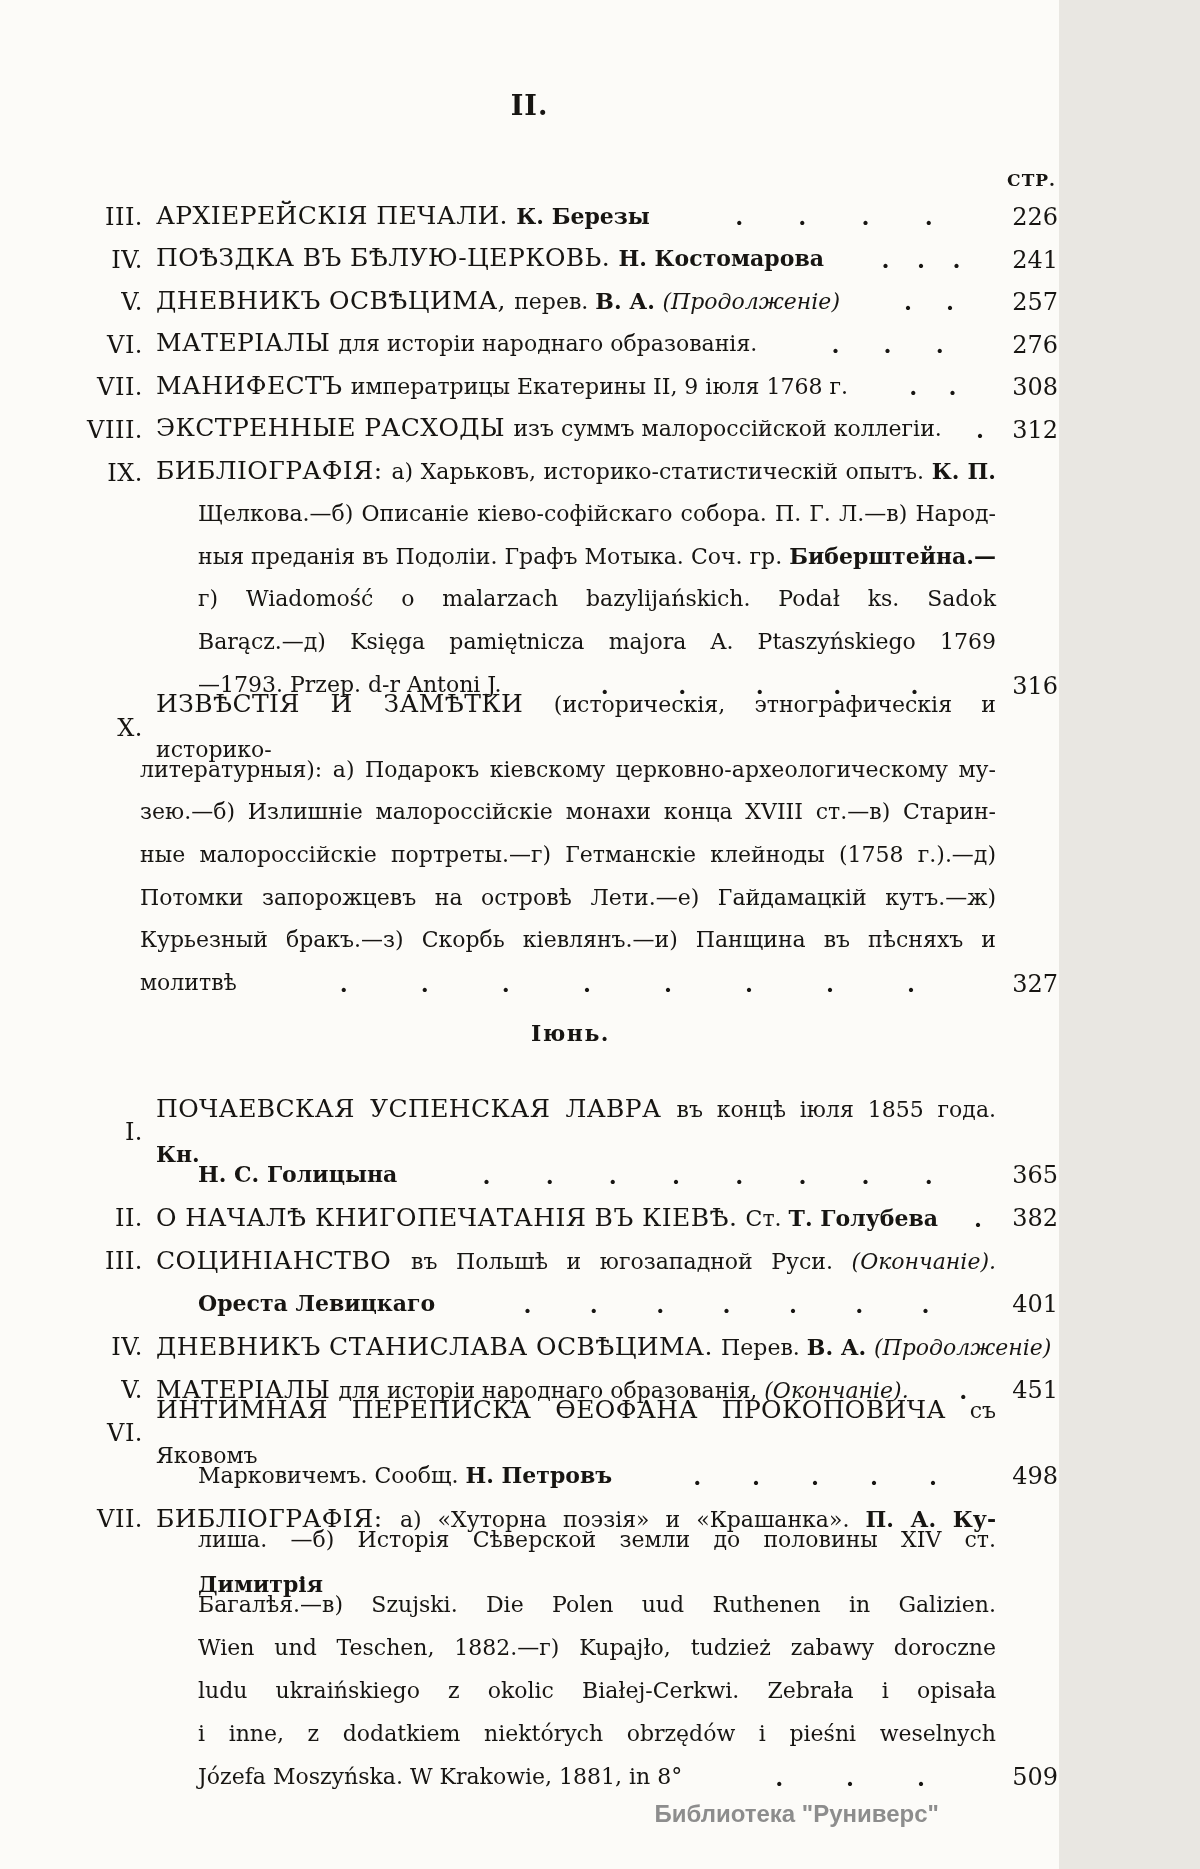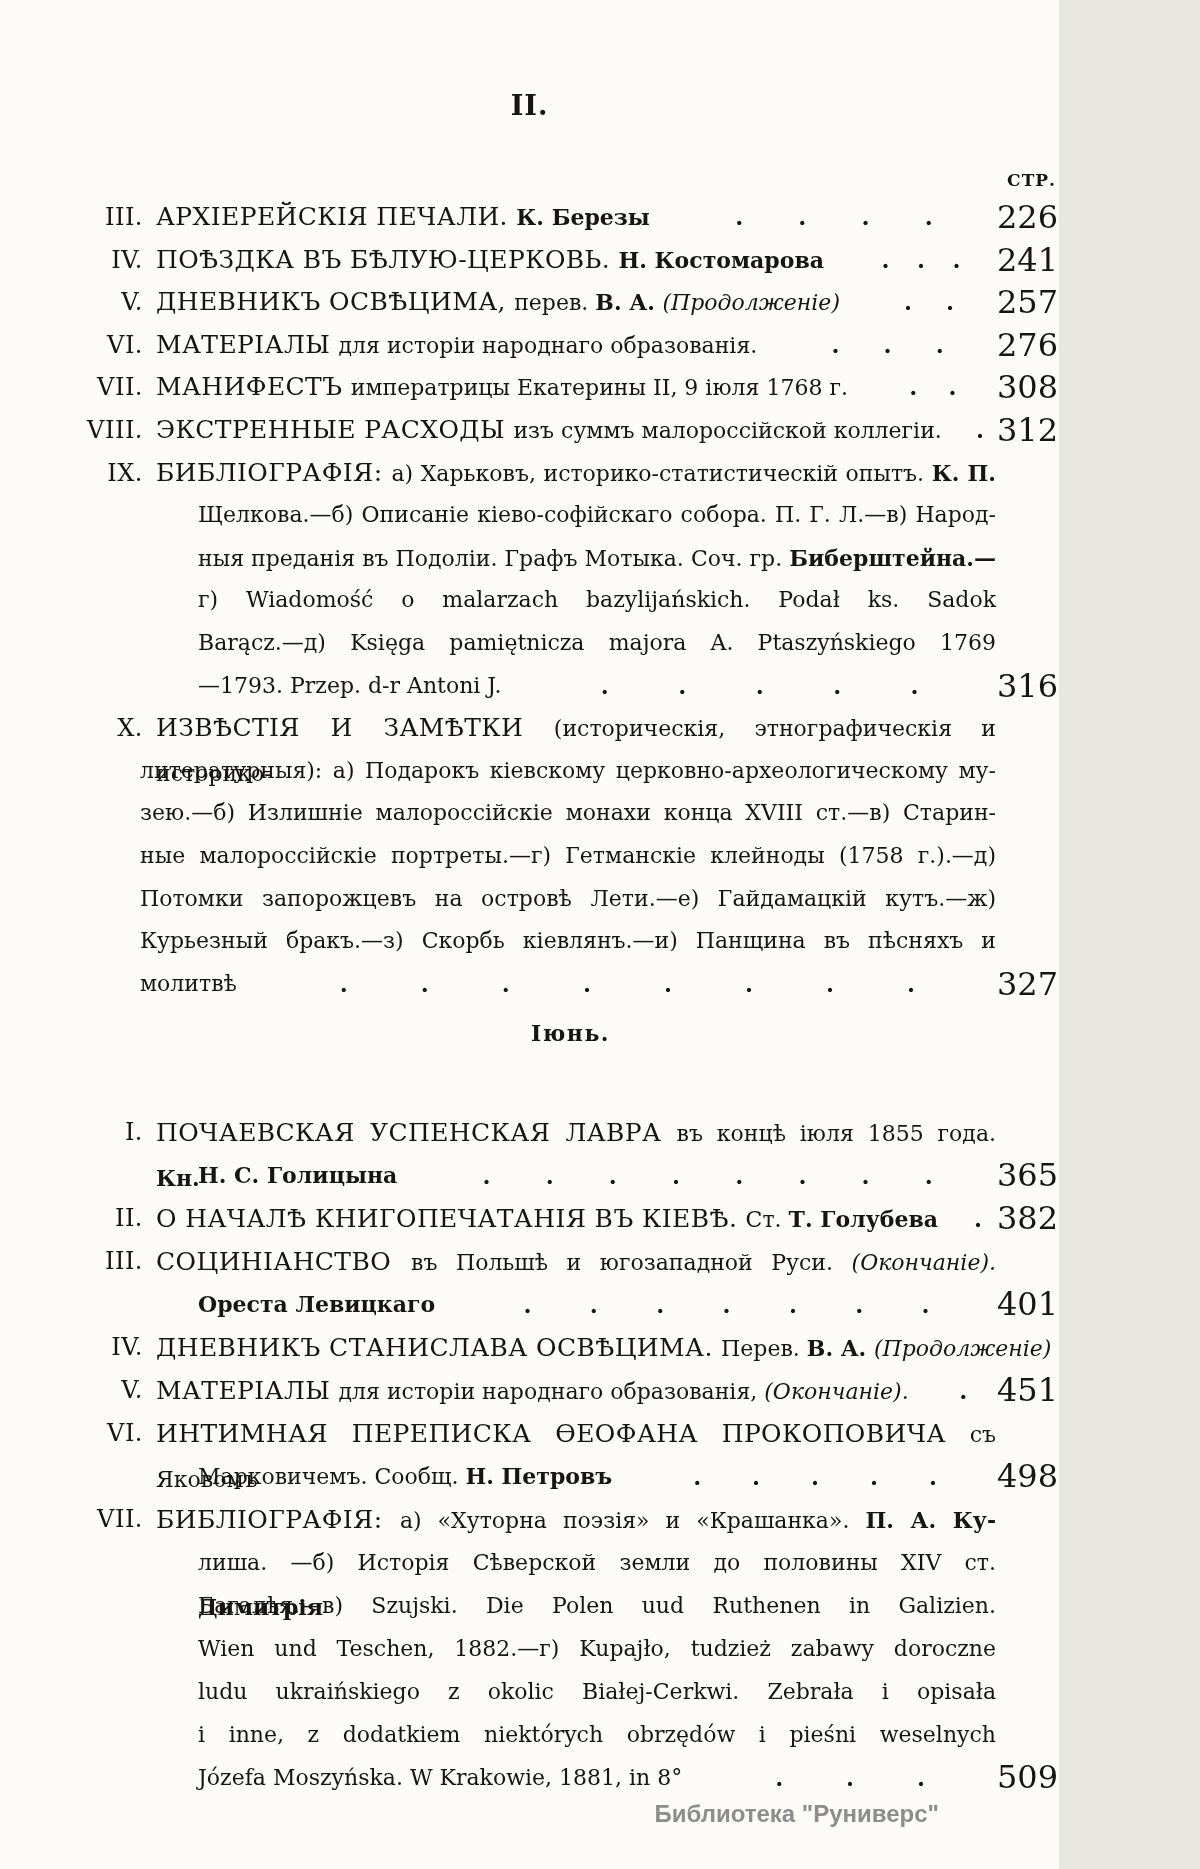--- a/index.html
+++ b/index.html
@@ -18,40 +18,40 @@
   }
   .content{
     position:absolute;left:83px;top:154px;width:975px;
   }
   .str-label{
     height:42px;line-height:52px;
     text-align:right;
     font-size:17px;font-weight:bold;letter-spacing:1px;
     padding-right:2px;
   }
-  .row{display:flex;align-items:flex-start;}
+  .row{display:flex;align-items:center;}
   .rows.may .row{height:42.6px;line-height:42.6px;}
   .rows.june .row{height:43px;line-height:43px;}
   .num{
     flex:0 0 60px;text-align:right;padding-right:13px;
     font-size:24px;letter-spacing:0.5px;
   }
   .text{flex:0 1 auto;white-space:nowrap;}
   .row.fill .text{flex:1 1 auto;text-align:justify;text-align-last:justify;white-space:normal;}
   .row.ca .text{padding-left:42px;}
   .row.cb .text{margin-left:-16px;}
   .dots{
     flex:1 1 auto;align-self:stretch;
     display:flex;justify-content:space-evenly;align-items:baseline;
     padding-left:30px;padding-right:8px;
     font-size:23px;font-weight:bold;
     line-height:inherit;
   }
   .dots span{line-height:inherit;}
-  .page-col{flex:0 0 62px;text-align:right;font-size:32px;}
+  .page-col{flex:0 0 62px;text-align:right;font-size:24px;}
   .sg-c{font-size:25px;letter-spacing:0.4px;}
   .sg-p{font-size:22px;}
   .sg-b{font-size:22px;font-weight:bold;}
   .sg-i{font-size:22px;font-style:italic;}
   .month-heading{
     margin-top:6px;height:44px;line-height:44px;margin-bottom:56px;
     text-align:center;font-size:22px;font-weight:bold;letter-spacing:1.5px;
   }
   .watermark{
     position:absolute;top:1800px;right:120px;

